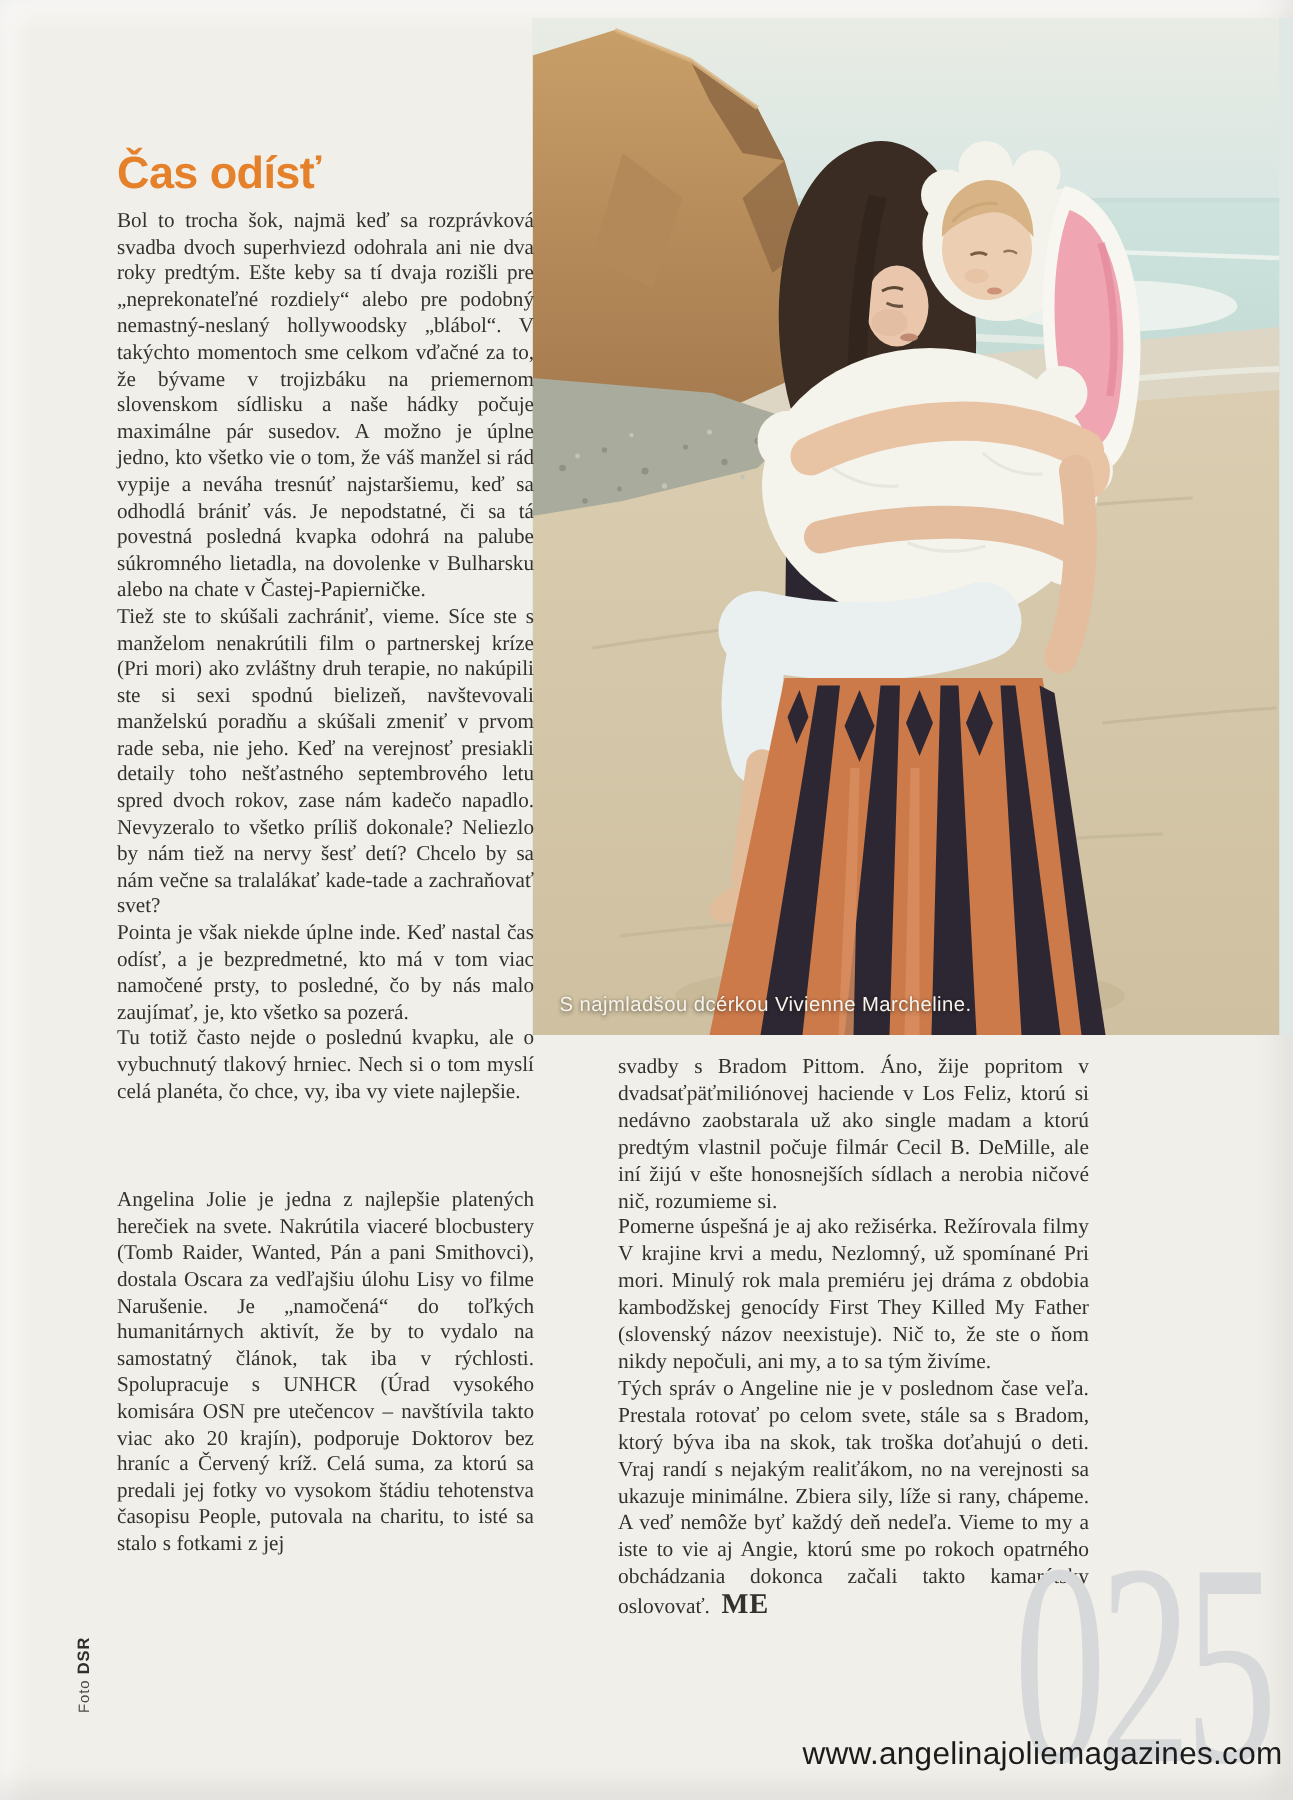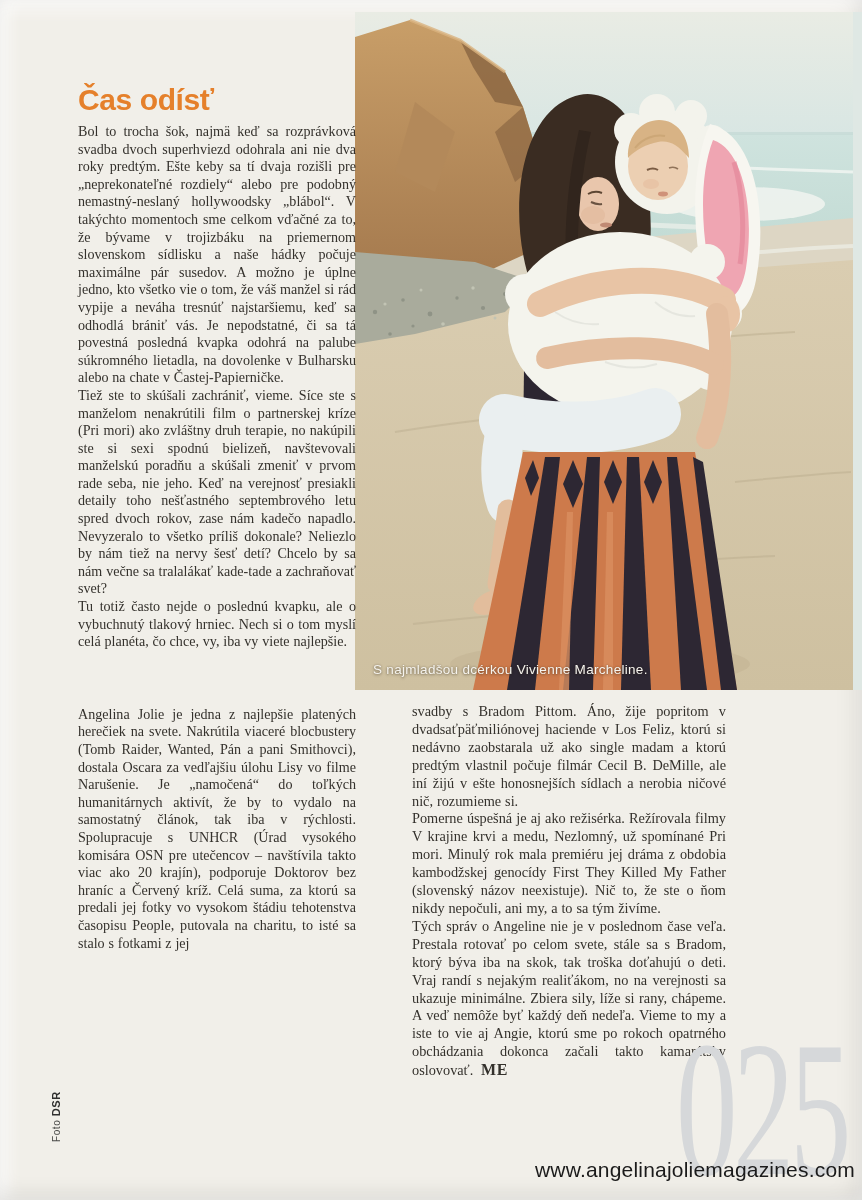--- a/index.html
+++ b/index.html
@@ -14,34 +14,34 @@
   }
   
   .photo{position:absolute;left:355px;top:12px;width:518px;height:678px;overflow:hidden;background:#dfe8e4;}
   .photo svg{display:block;}
   .caption{
     position:absolute;left:18px;bottom:13px;
     font-family:"Liberation Sans",sans-serif;font-size:13.5px;letter-spacing:.3px;
     color:#f6f4ee;text-shadow:0 1px 3px rgba(40,30,20,.45), 0 0 2px rgba(40,30,20,.3);
   }
   
-  .col-left{position:absolute;left:78px;top:84px;width:278px;}
+  .col-left{position:absolute;left:78px;top:100px;width:278px;}
   .col-right{position:absolute;left:412px;top:703px;width:314px;}
   h1.sec,h2.sec{
     font-family:"Liberation Sans",sans-serif;font-weight:700;color:#e5802b;
     letter-spacing:-.4px;margin:0;
   }
   h1.sec{font-size:30px;line-height:32px;margin:0 0 7px 0;}
   h2.sec{font-size:28.5px;line-height:30px;margin:16px 0 9px 0;}
   p.bp{
     margin:0;font-size:14.1px;line-height:17.6px;text-align:justify;
     word-spacing:.02em;
   }
   .col-right p.bp{font-size:14.3px;line-height:17.9px;}
-  .endmark{font-weight:700;font-size:16px;letter-spacing:.5px;white-space:nowrap;}
+  .endmark{font-weight:700;font-size:19px;letter-spacing:.5px;white-space:nowrap;}
   
   .credit{
     position:absolute;left:50px;top:1142px;transform:rotate(-90deg);transform-origin:0 0;
     font-family:"Liberation Sans",sans-serif;font-size:10px;color:#4a4a48;letter-spacing:.6px;
     white-space:nowrap;
   }
   .credit b{font-size:11px;color:#2f2f2e;}
   .pagenum{
     position:absolute;left:676px;top:1014px;
     font-family:"Liberation Serif",serif;font-size:192px;line-height:1;
@@ -217,20 +217,21 @@
         </g>
       </g>
     </svg>
     <div class="caption">S najmladšou dcérkou Vivienne Marcheline.</div>
   </div>
 
   <div class="col-left">
     <h1 class="sec">Čas odísť</h1>
     <p class="bp">Bol to trocha šok, najmä keď sa rozprávková svadba dvoch superhviezd odohrala ani nie dva roky predtým. Ešte keby sa tí dvaja rozišli pre „neprekonateľné rozdiely“ alebo pre podobný nemastný-neslaný hollywoodsky „blábol“. V takýchto momentoch sme celkom vďačné za to, že bývame v trojizbáku na priemernom slovenskom sídlisku a naše hádky počuje maximálne pár susedov. A možno je úplne jedno, kto všetko vie o tom, že váš manžel si rád vypije a neváha tresnúť najstaršiemu, keď sa odhodlá brániť vás. Je nepodstatné, či sa tá povestná posledná kvapka odohrá na palube súkromného lietadla, na dovolenke v Bulharsku alebo na chate v Častej-Papierničke.</p>
     <p class="bp">Tiež ste to skúšali zachrániť, vieme. Síce ste s manželom nenakrútili film o partnerskej kríze (Pri mori) ako zvláštny druh terapie, no nakúpili ste si sexi spodnú bielizeň, navštevovali manželskú poradňu a skúšali zmeniť v prvom rade seba, nie jeho. Keď na verejnosť presiakli detaily toho nešťastného septembrového letu spred dvoch rokov, zase nám kadečo napadlo. Nevyzeralo to všetko príliš dokonale? Neliezlo by nám tiež na nervy šesť detí? Chcelo by sa nám večne sa tralalákať kade-tade a zachraňovať svet?</p>
+    <p class="bp">Pointa je však niekde úplne inde. Keď nastal čas odísť, a je bezpredmetné, kto má v tom viac namočené prsty, to posledné, čo by nás malo zaujímať, je, kto všetko sa pozerá.</p>
     <p class="bp">Tu totiž často nejde o poslednú kvapku, ale o vybuchnutý tlakový hrniec. Nech si o tom myslí celá planéta, čo chce, vy, iba vy viete najlepšie.</p>
     <h2 class="sec"><br>
     </h2>
     <p class="bp">Angelina Jolie je jedna z najlepšie platených herečiek na svete. Nakrútila viaceré blocbustery (Tomb Raider, Wanted, Pán a pani Smithovci), dostala Oscara za vedľajšiu úlohu Lisy vo filme Narušenie. Je „namočená“ do toľkých humanitárnych aktivít, že by to vydalo na samostatný článok, tak iba v rýchlosti. Spolupracuje s UNHCR (Úrad vysokého komisára OSN pre utečencov – navštívila takto viac ako 20 krajín), podporuje Doktorov bez hraníc a Červený kríž. Celá suma, za ktorú sa predali jej fotky vo vysokom štádiu tehotenstva časopisu People, putovala na charitu, to isté sa stalo s fotkami z jej</p>
   </div>
 
   <div class="col-right">
     <p class="bp">svadby s Bradom Pittom. Áno, žije popritom v dvadsaťpäťmiliónovej haciende v Los Feliz, ktorú si nedávno zaobstarala už ako single madam a ktorú predtým vlastnil počuje filmár Cecil B. DeMille, ale iní žijú v ešte honosnejších sídlach a nerobia ničové nič, rozumieme si.</p>
     <p class="bp">Pomerne úspešná je aj ako režisérka. Režírovala filmy V krajine krvi a medu, Nezlomný, už spomínané Pri mori. Minulý rok mala premiéru jej dráma z obdobia kambodžskej genocídy First They Killed My Father (slovenský názov neexistuje). Nič to, že ste o ňom nikdy nepočuli, ani my, a to sa tým živíme.</p>
     <p class="bp"><span>Tých správ o Angeline nie je v poslednom čase veľa. Prestala rotovať po celom svete, stále sa s Bradom, ktorý býva iba na skok, tak troška doťahujú o deti. Vraj randí s nejakým realiťákom, no na verejnosti sa ukazuje minimálne. Zbiera sily, líže si rany, chápeme. A veď nemôže byť každý deň nedeľa. Vieme to my a iste to vie aj Angie, ktorú sme po rokoch opatrného obchádzania dokonca začali takto kamarátsky oslovovať.</span>&nbsp;&nbsp;<span class="endmark">ME</span></p>

